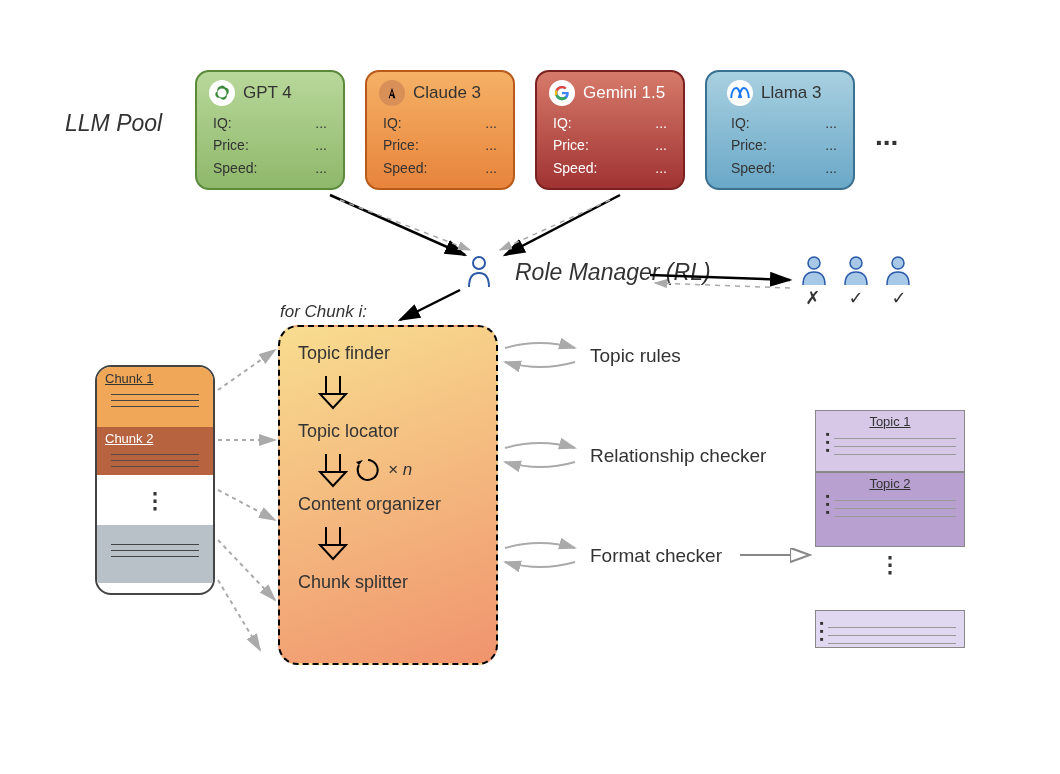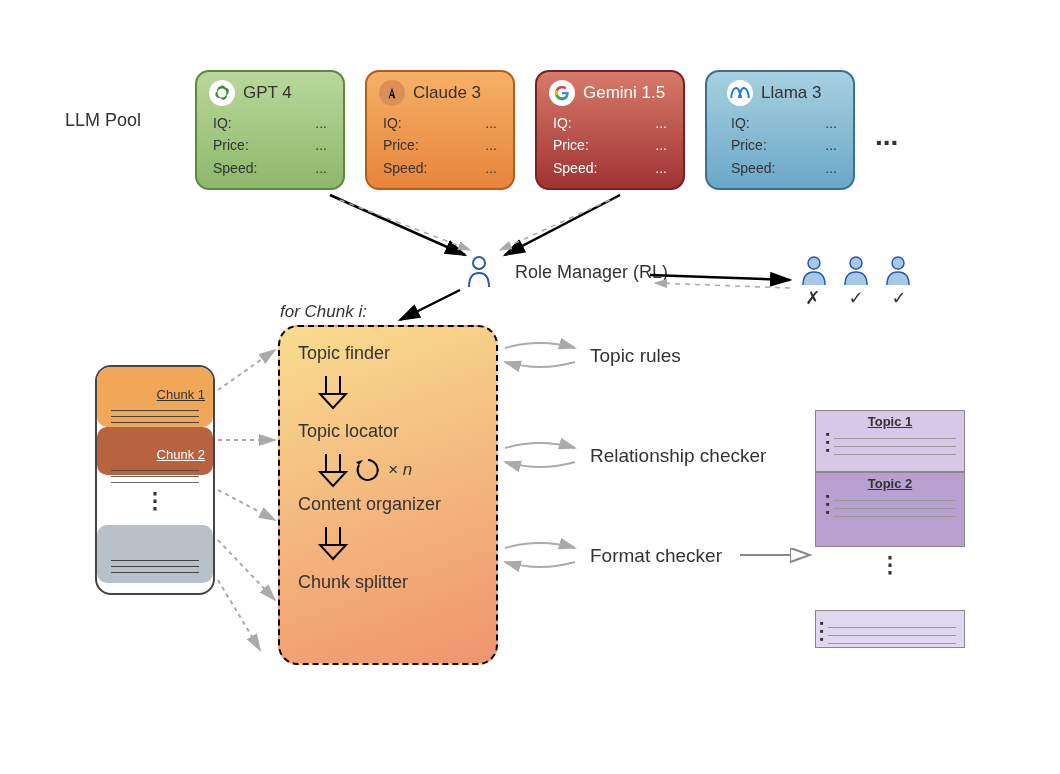--- a/index.html
+++ b/index.html
@@ -12,50 +12,50 @@
 .llm-card .icon-circle { width: 26px; height: 26px; border-radius: 50%; display: flex; align-items: center; justify-content: center; }
 .llm-card .row { display: flex; justify-content: space-between; font-size: 14px; line-height: 1.6; padding: 0 4px; }
 .card-gpt { background: linear-gradient(180deg,#b8d89a,#8fb86b); border: 2px solid #5a8a3a; }
 .card-claude { background: linear-gradient(180deg,#f5b166,#e8843c); border: 2px solid #b85a1a; }
 .card-gemini { background: linear-gradient(180deg,#d67a6a,#a03333); border: 2px solid #7a2020; color:#fff; }
 .card-gemini .row { color:#fff; }
 .card-llama { background: linear-gradient(180deg,#a8d0e0,#6aa8c8); border: 2px solid #3a7090; padding-left: 20px; }
 
 
 .chunk-box { width: 120px; height: 230px; border: 2px solid #444; border-radius: 16px; overflow: hidden; }
-.chunk-seg { padding: 20px 8px; text-align: right; border-radius: 10px; }
+.chunk-seg { padding: 4px 8px; text-align: left; }
 .chunk-seg .chunk-label { font-size: 13px; text-decoration: underline; font-weight: 500; }
 .chunk-lines { margin: 3px 6px; }
 .chunk-lines div { border-bottom: 1px solid #444; height: 6px; }
 .seg1 { background: #f0a858; height: 60px; }
 .seg2 { background: #b8633f; height: 48px; }
 .seg3 { background: #fff; height: 50px; display:flex; align-items:center; justify-content:center; }
 .seg4 { background: #b8c0c8; height: 58px; }
 
 
 .process-box { width: 220px; height: 340px; border: 2.5px dashed #000; border-radius: 20px; background: linear-gradient(160deg,#f8dd8f,#f0946e); padding: 16px 18px; font-size: 18px; }
 .process-item { margin-bottom: 4px; }
 .down-arrow { margin: 6px 0 6px 20px; }
 
 
 .board-box { width: 150px; height: 30px; background: #f5d858; border: 1.5px solid #444; display:flex; align-items:center; justify-content:center; font-size: 16px; }
 .board-people { display:flex; gap: 14px; justify-content:center; }
 .board-votes { display:flex; gap: 28px; justify-content:center; font-size: 18px; margin-top: 2px; }
 
 
 .topic-seg { width: 150px; border: 1px solid #888; padding: 3px 8px; font-size: 13px; }
-.topic-seg .topic-label { font-weight: bold; text-align: center; text-decoration: underline; }
+.topic-seg .topic-label { font-weight: normal; text-align: center; text-decoration: underline; }
 .tseg1 { background: #d8c8e8; height: 62px; }
 .tseg2 { background: #b8a0d0; height: 75px; }
 .tseg3 { background: #e0d8f0; height: 38px; margin-top: 40px; }
 .topic-bullets { margin-top: 2px; }
 .topic-bullets div { font-size: 8px; line-height: 1; color:#333; border-bottom: 1px solid #999; height: 8px; position:relative; }
 .topic-bullets div::before { content:'■'; position:absolute; left:-8px; font-size:6px; }
 
-.label-text { font-size: 18px; }
+.label-text { font-size: 23px; font-style: italic; }
 .checker-text { font-size: 19px; }
 .vdots { font-size: 22px; font-weight: bold; line-height: 0.5; }
 .ellipsis-big { font-size: 28px; font-weight: bold; }
 
 svg.overlay { position:absolute; top:0; left:0; pointer-events:none; }
 </style>
 </head>
 <body>
 
 <div class="abs label-text" style="left:65px; top:110px;">LLM Pool</div>

